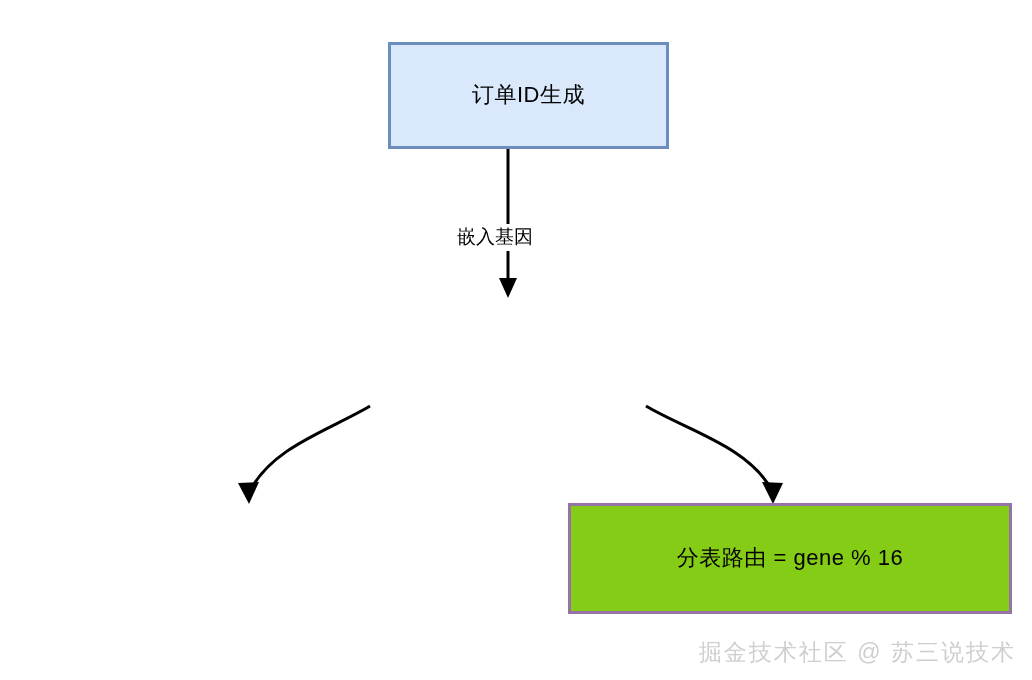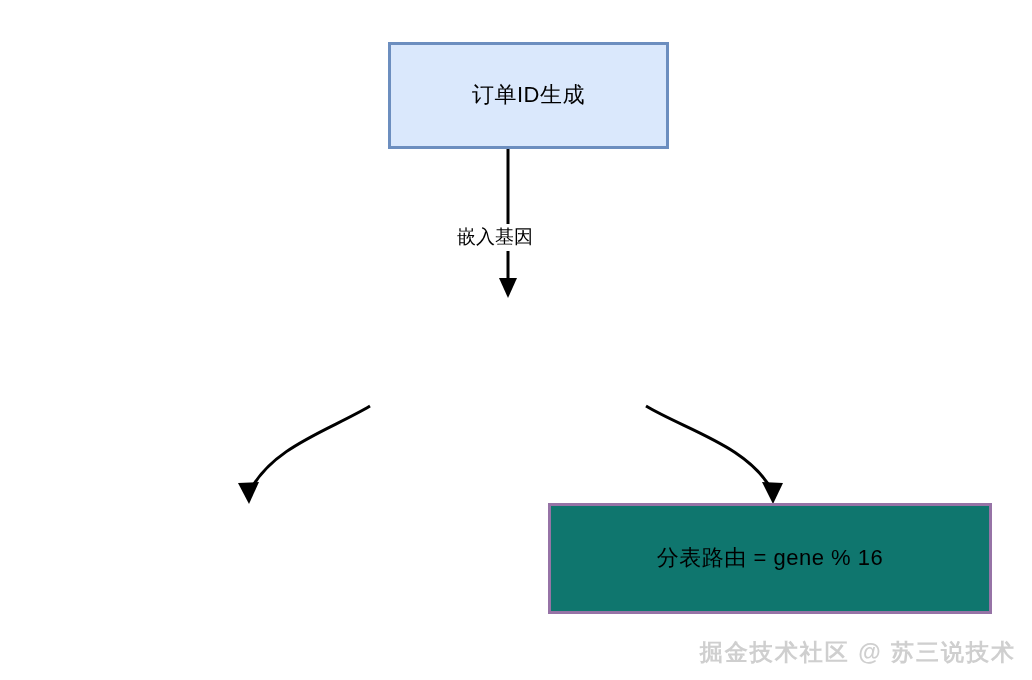--- a/index.html
+++ b/index.html
@@ -58,25 +58,25 @@
   #node-db-route {
     left: 42px;
     top: 503px;
     width: 415px;
     height: 111px;
     background: #f8cecc;
     border-color: #b85450;
   }
   
   #node-table-route {
-    left: 548px;
+    left: 568px;
     top: 503px;
     width: 444px;
     height: 111px;
-    background: #0f766e;
+    background: #84cc16;
     border-color: #9673a6;
   }
   #edges {
     position: absolute;
     left: 0;
     top: 0;
     width: 1032px;
     height: 680px;
     pointer-events: none;
   }
@@ -103,21 +103,20 @@
     top: 224px;
   }
   #watermark {
     position: absolute;
     right: 16px;
     bottom: 12px;
     font-size: 23px;
     color: #cfcfcf;
     letter-spacing: 2px;
     white-space: nowrap;
-    font-weight: bold;
   }
 </style>
 </head>
 <body>
 
 <div id="canvas">
 
   <svg id="edges" viewBox="0 0 1032 680" width="1032" height="680">
 
     <g>

